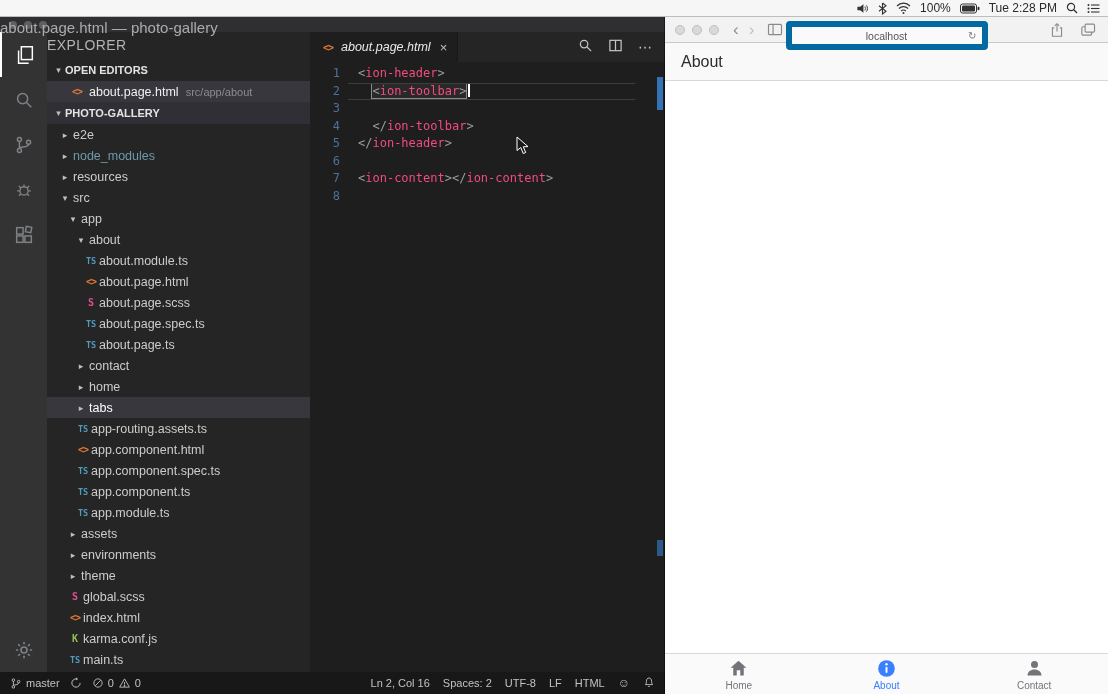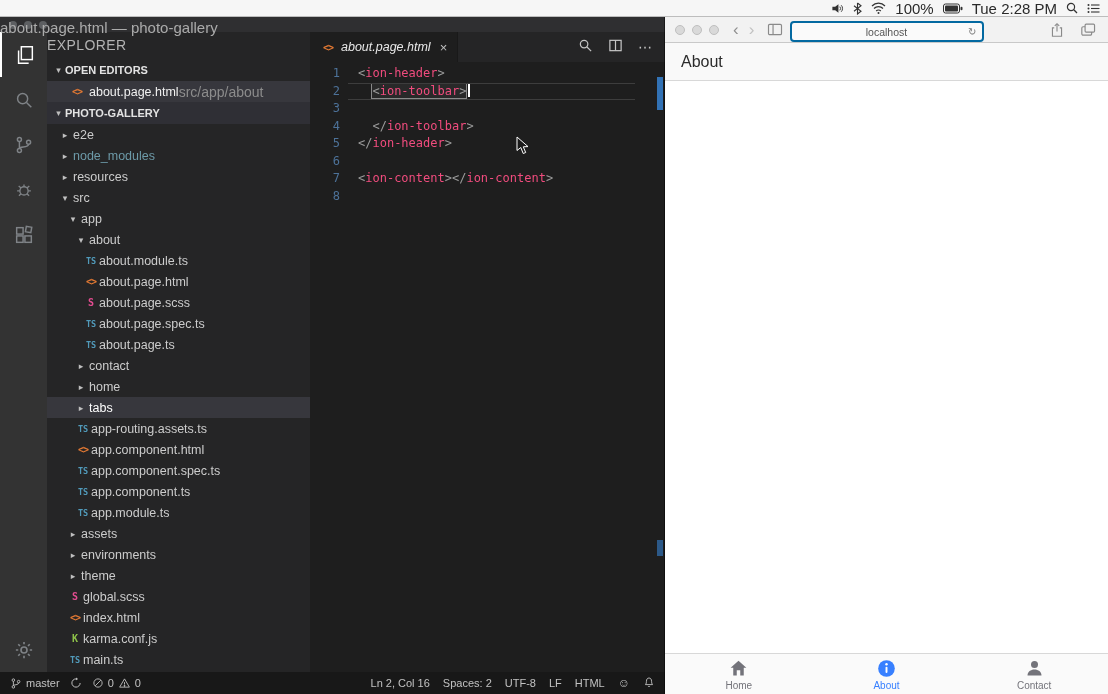--- a/index.html
+++ b/index.html
@@ -9,21 +9,21 @@
 
   
   .menubar{position:absolute;top:0;left:0;width:1108px;height:17px;background:#f6f6f6;
            border-bottom:1px solid #bdbdbd;display:flex;align-items:center;font-size:11px;color:#1a1a1a;z-index:40;box-sizing:border-box}
   .menu-left{display:flex;align-items:center;gap:14px;padding-left:10px}
   .apple{width:11px;height:11px;border-radius:50%;background:#2c2c2c;flex:none}
   .menu-item{white-space:nowrap}
   .menu-item.app-name{font-weight:bold}
   .menu-right{margin-left:auto;display:flex;align-items:center;gap:9px;padding-right:8px;color:#2a2a2a}
   .menu-right svg{display:block}
-  .mb-text{font-size:15px}
+  .mb-text{font-size:12px}
 
   
   .vscode{position:absolute;left:0;top:17px;width:665px;height:677px;background:#1e1e1e;display:flex;flex-direction:column}
   .vs-titlebar{height:15px;background:#2f2f31;position:relative;flex:none}
   .vs-dots{position:absolute;left:9px;top:4px;display:flex;gap:7px}
   .vs-dot{width:8px;height:8px;border-radius:50%;background:#5d5f62}
   .vs-title{position:absolute;left:0;right:12px;top:2px;text-align:left;font-size:15px;color:#ababab}
   .vs-body{flex:1;display:flex;min-height:0}
 
   .activitybar{width:47px;flex:none;background:#333333;display:flex;flex-direction:column;align-items:stretch}
@@ -31,21 +31,21 @@
   .ab-icon.active{color:#ffffff;border-left:2px solid #fff}
   .ab-spacer{flex:1}
 
   .sidebar{width:263px;flex:none;background:#252526;color:#c5c5c5;overflow:hidden;font-size:12.5px}
   .sb-title{height:27px;line-height:27px;font-size:14px;letter-spacing:.4px;color:#b3b3b3}
   .sec-header{height:22px;display:flex;align-items:center;font-size:11px;font-weight:bold;color:#e3e3e3;padding-left:5px}
   .sec-header.project{background:#2f2f35}
   .chev{width:13px;text-align:center;font-size:9px;color:#bdbdbd;font-weight:normal}
   .oe-row{height:21px;display:flex;align-items:center;background:#37373d;padding-left:22px}
   .oe-name{color:#f0f0f0;margin-left:4px}
-  .oe-path{color:#8c8c8c;font-size:14px;}
+  .oe-path{color:#8c8c8c;font-size:11px;margin-left:7px}
   .tree-row{height:21px;display:flex;align-items:center;cursor:default;white-space:nowrap}
   .tree-row.selected{background:#37373d}
   .tree-row .arrow{width:12px;font-size:9px;color:#c0c0c0;text-align:center;margin-right:2px;flex:none}
   .tree-label{color:#cccccc}
   .tree-row.selected .tree-label{color:#fff}
   .tree-label.dim{color:#6d9aa8}
   .file-icon{display:inline-block;width:16px;flex:none;font-size:8.5px;font-weight:bold;text-align:center;font-family:"DejaVu Sans Mono",monospace}
   .icon-ts{color:#519aba}
   .icon-html{color:#e37933;font-size:10px;letter-spacing:-1px}
   .icon-scss{color:#e44d90;font-size:10px}
@@ -87,21 +87,21 @@
           box-shadow:-1px 0 0 rgba(0,0,0,.45);display:flex;flex-direction:column}
   .saf-toolbar{height:26px;flex:none;background:#f2f2f2;border-bottom:1px solid #c9c9c9;
           position:relative;display:flex;align-items:center;box-sizing:border-box}
   .saf-dots{display:flex;gap:7px;margin-left:10px}
   .saf-dot{width:10px;height:10px;border-radius:50%;background:#d9d9d9;border:1px solid #bfbfbf;box-sizing:border-box}
   .nav{font-size:17px;line-height:1;color:#8f8f8f}
   .nav.back{margin-left:14px}
   .nav.fwd{margin-left:10px;color:#c2c2c2}
   .sidebar-toggle{margin-left:13px;color:#8a8a8a}
   .addr{position:absolute;left:50%;transform:translateX(-50%);top:4px;width:190px;height:17px;
-        background:#fafafa;border:2px solid #0369a1;border-radius:4px;display:flex;align-items:center;justify-content:center;
+        background:#fafafa;border:6px solid #0369a1;border-radius:4px;display:flex;align-items:center;justify-content:center;
         font-size:10.5px;color:#555}
   .reload{position:absolute;right:5px;font-size:10px;color:#7a7a7a}
   .saf-right{margin-left:auto;display:flex;align-items:center;gap:16px;padding-right:12px;color:#8a8a8a}
   .saf-right svg,.sidebar-toggle svg{display:block}
 
   .saf-content{flex:1;display:flex;flex-direction:column;min-height:0}
   .ion-header{height:37px;flex:none;background:#f9f9f9;border-bottom:1px solid #d8d8d8;display:flex;align-items:center}
   .ion-title{font-size:16px;font-weight:500;color:#2b2b2b;padding-left:16px}
   .ion-body{flex:1;background:#fff}
   .ion-tabbar{height:40px;flex:none;background:#fafafa;border-top:1px solid #d8d8d8;display:flex}

